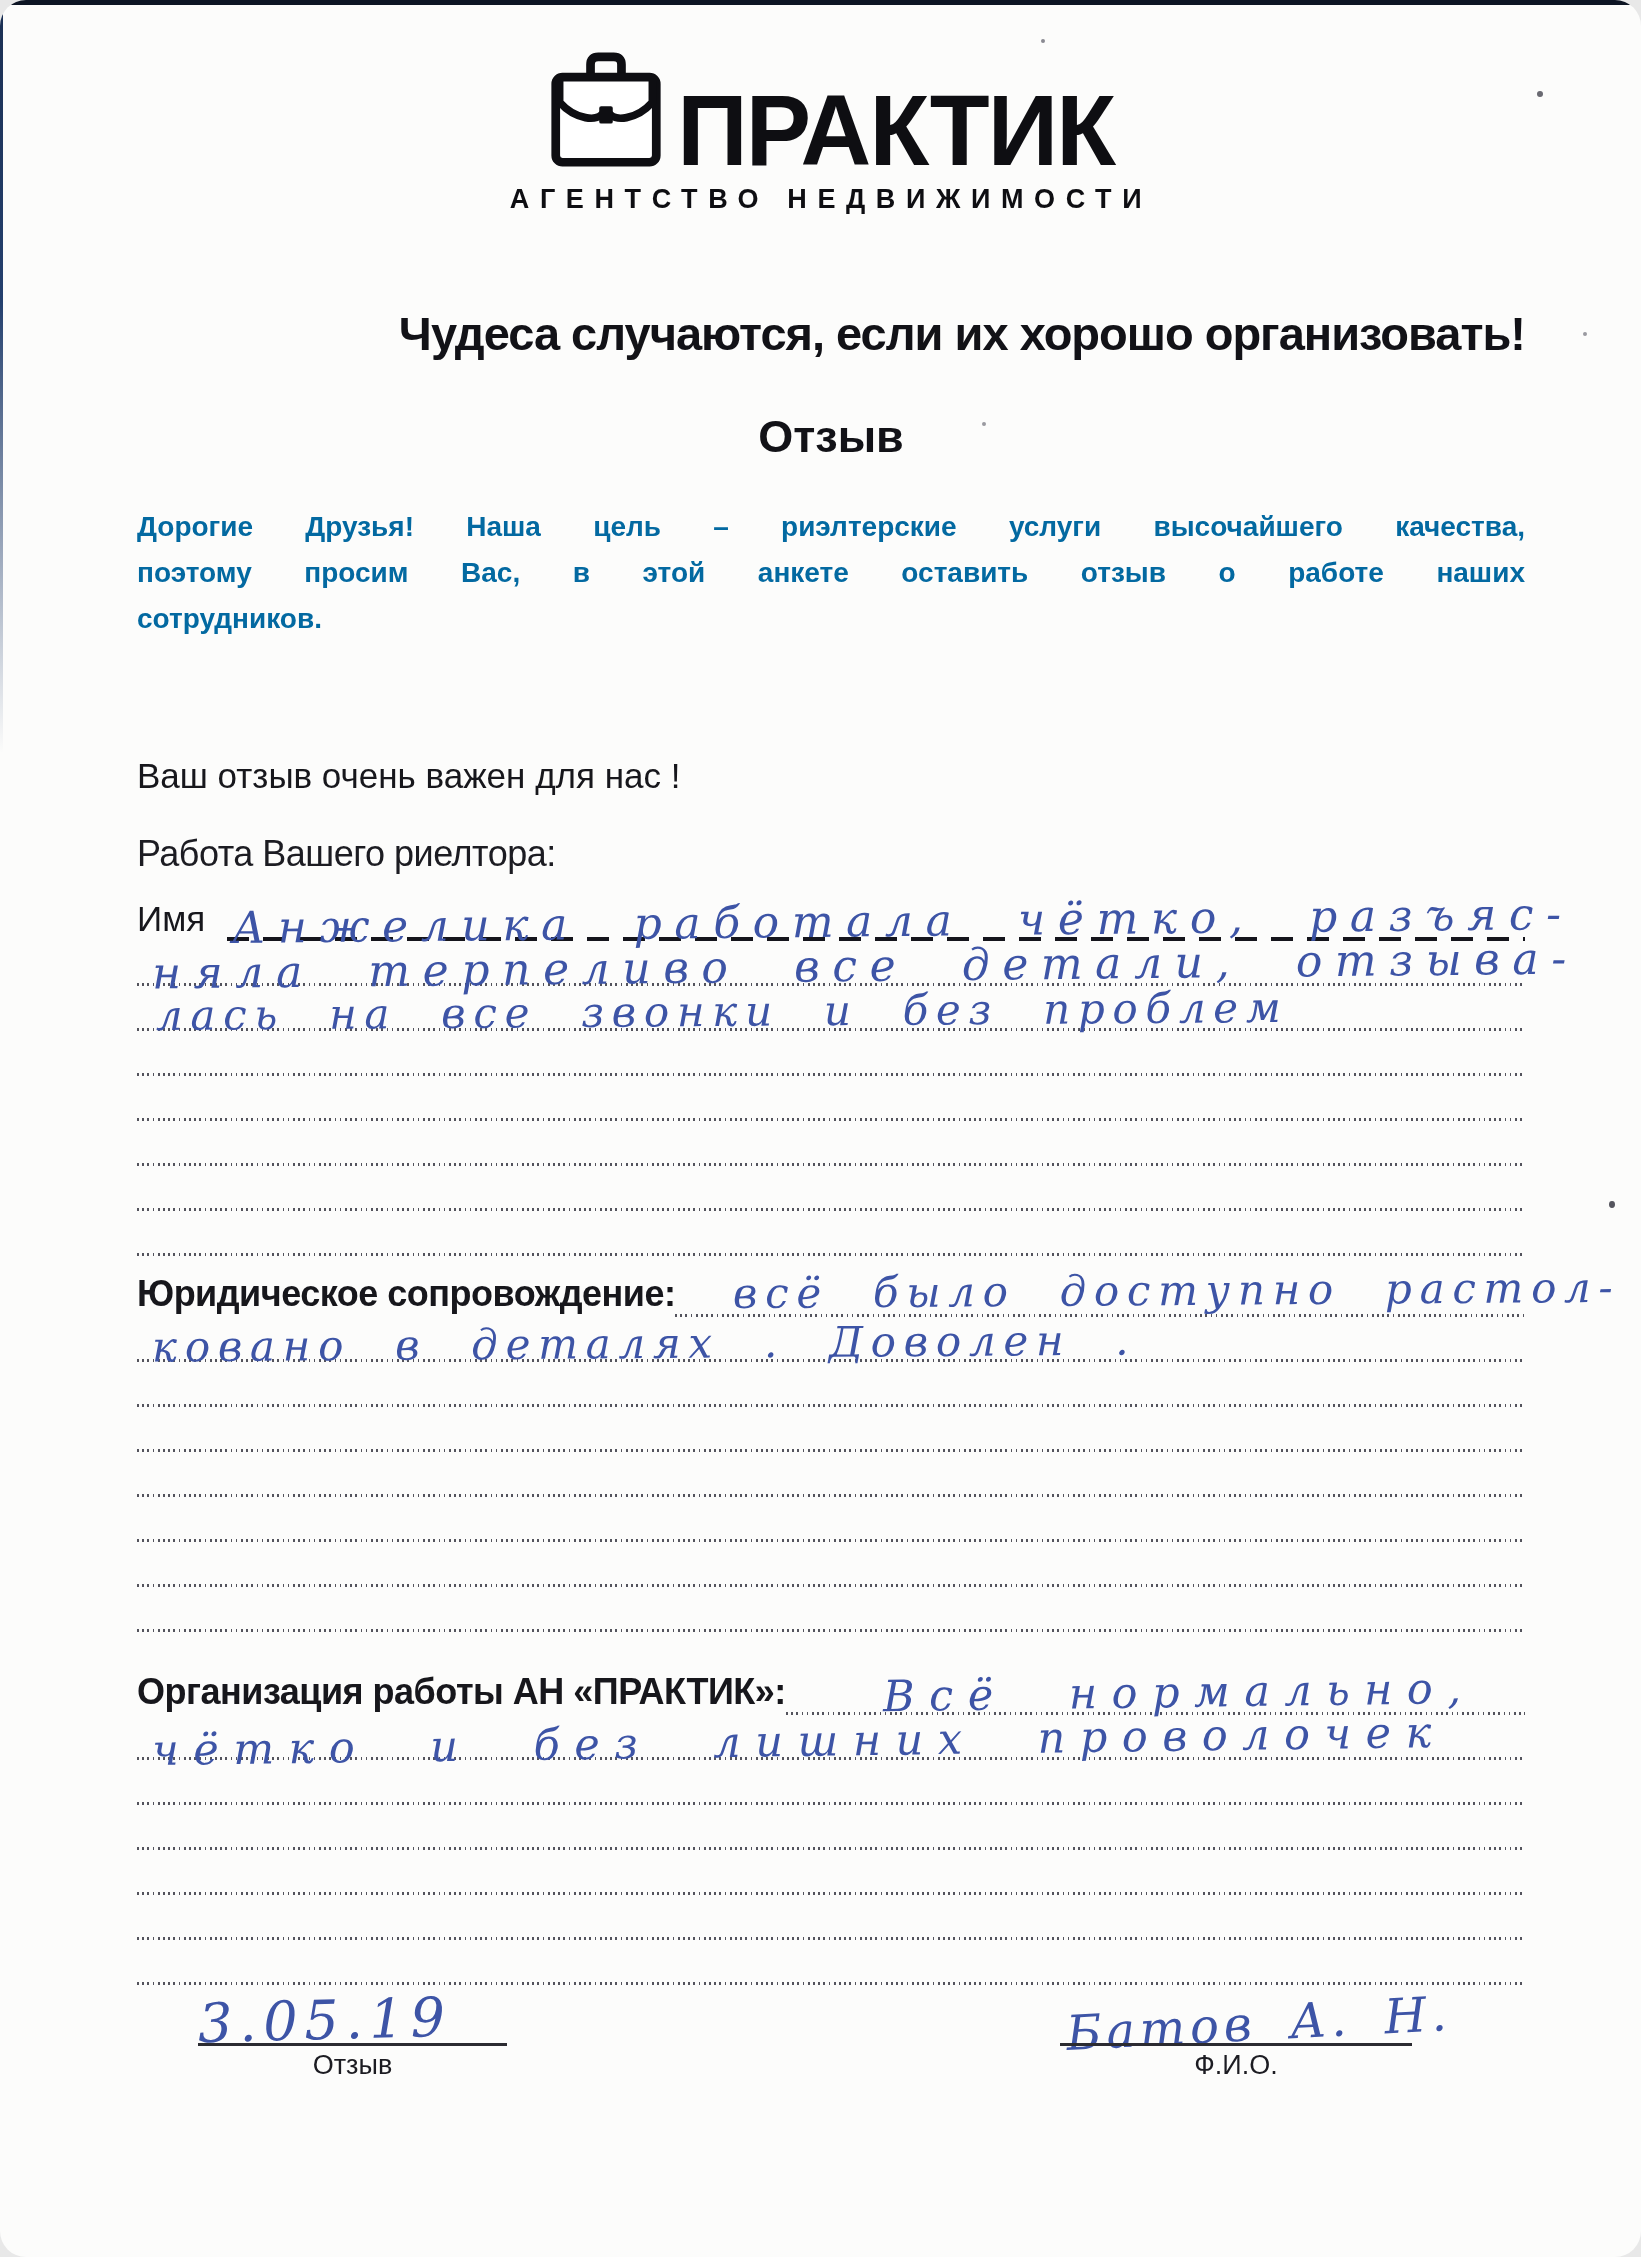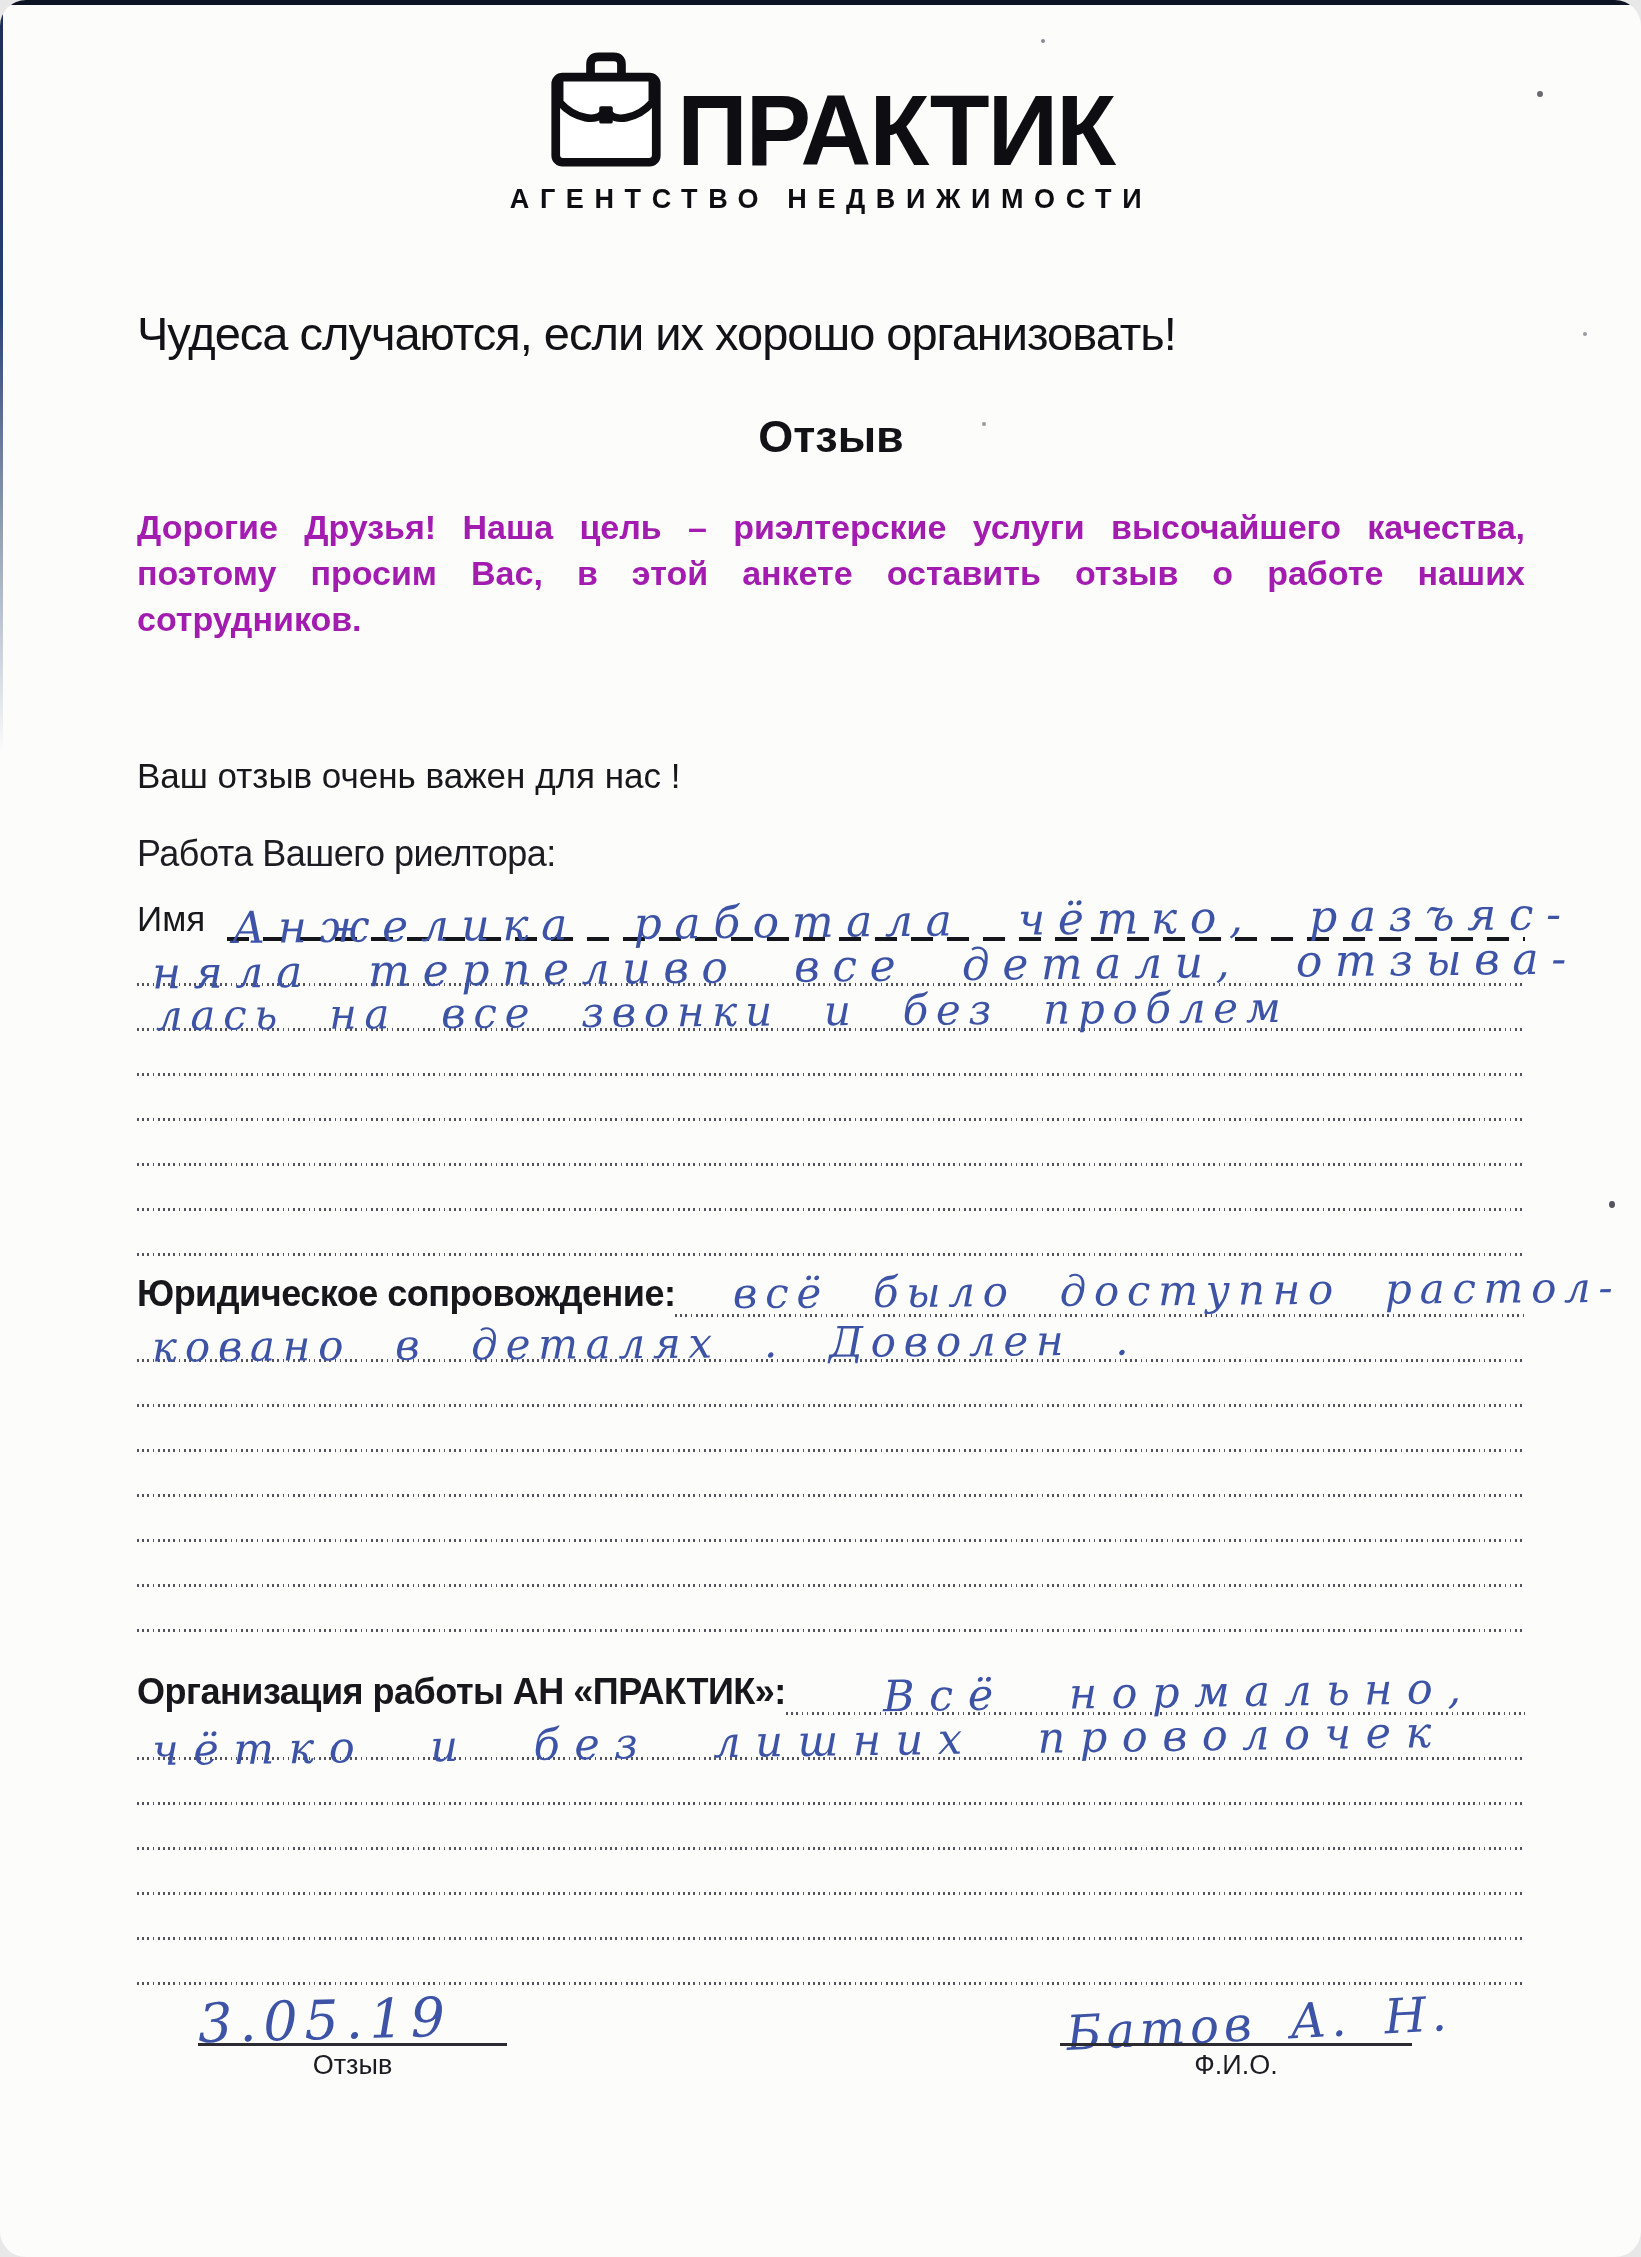--- a/index.html
+++ b/index.html
@@ -26,23 +26,23 @@
   .brand{
     font-size:98px;line-height:0.82;font-weight:800;letter-spacing:-1.9px;
     color:#0e0e12;transform:scaleY(1.02);
   }
   .tagline{
     margin-top:13.5px;font-size:27px;font-weight:700;letter-spacing:10.6px;
     color:#0e0e12;text-align:center;white-space:nowrap;
   }
 
   
-  .slogan{margin-top:91px;text-align:left;font-size:47px;font-weight:400;letter-spacing:-1px;color:#121217;}
+  .slogan{margin-top:91px;text-align:right;font-size:47px;font-weight:700;letter-spacing:-1px;color:#121217;}
   .title{margin-top:50px;text-align:center;font-size:45px;font-weight:700;color:#121217;}
-  .intro{margin-top:41px;font-size:34px;font-weight:700;line-height:46px;color:#a21caf;}
+  .intro{margin-top:41px;font-size:28px;font-weight:700;line-height:46px;color:#0369a1;}
   .intro .jline{text-align:justify;text-align-last:justify;}
   .intro .lline{text-align:left;}
   .note{margin-top:114px;font-size:35px;font-weight:400;color:#17171c;}
 
   
   .section-label{font-size:36px;font-weight:400;color:#1c1c22;letter-spacing:-0.5px;}
   .sec-realtor{margin-top:37px;}
   .rules{margin-top:0;}
   .rule{position:relative;height:45px;}
   .rule .dotline{position:absolute;left:0;right:0;bottom:0;height:2.9px;

